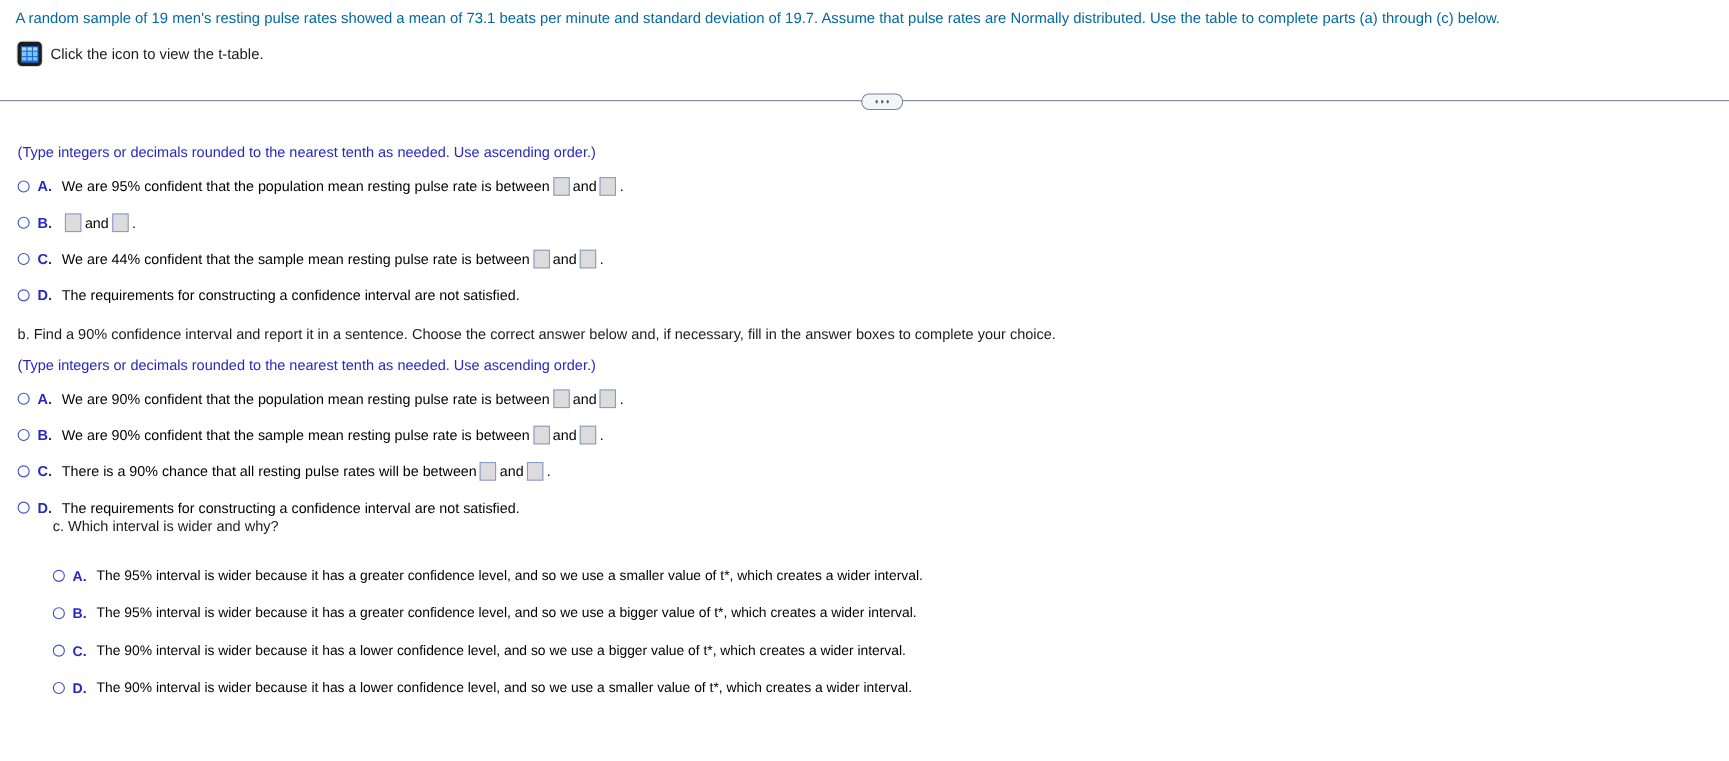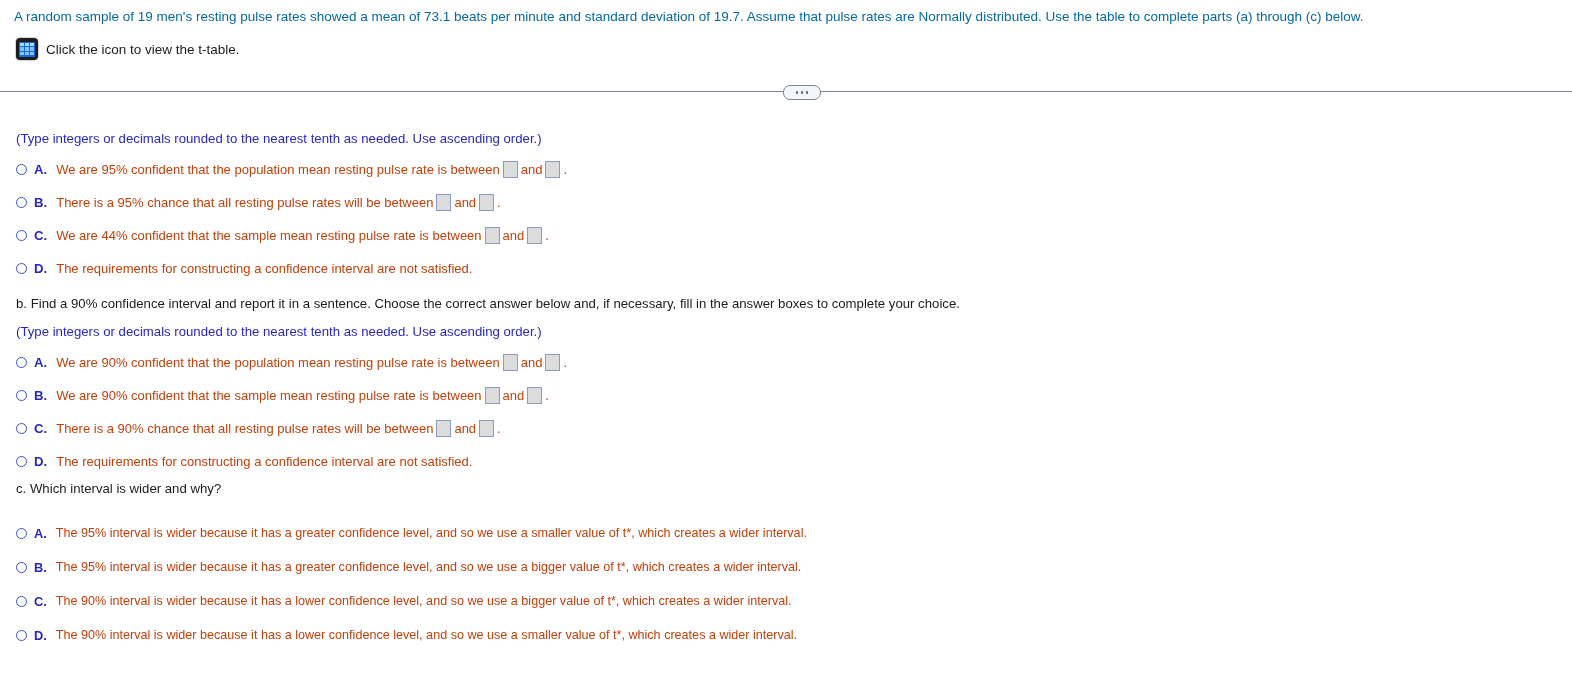--- a/index.html
+++ b/index.html
@@ -143,21 +143,21 @@
   }
   .opt-letter {
     color: #2727c4;
     font-size: 13.2px;
     font-weight: bold;
     margin-right: 9px;
     flex: none;
   }
   .opt-text {
     font-size: 13px;
-    color: #c2410c;
+    color: #000000;
   }
   .answer-box {
     display: inline-block;
     width: 15px;
     height: 17px;
     background: #dcdcdc;
     border: 1px solid #8c9bc6;
     box-sizing: border-box;
     vertical-align: -4px;
     margin: 0 3px;
@@ -208,21 +208,20 @@
       <span class="opt-text">We are 95% confident that the population mean resting pulse rate is between</span>
       <span class="answer-box"></span>
       <span class="opt-text">and</span>
       <span class="answer-box"></span>
       <span class="opt-text">.</span>
     </div>
 
     <div class="option">
       <span class="radio"></span>
       <span class="opt-letter">B.</span>
-      <span class="opt-text">There is a 95% chance that all resting pulse rates will be between</span>
       <span class="answer-box"></span>
       <span class="opt-text">and</span>
       <span class="answer-box"></span>
       <span class="opt-text">.</span>
     </div>
 
     <div class="option">
       <span class="radio"></span>
       <span class="opt-letter">C.</span>
       <span class="opt-text">We are 44% confident that the sample mean resting pulse rate is between</span>
@@ -278,21 +277,21 @@
 
     <div class="option">
       <span class="radio"></span>
       <span class="opt-letter">D.</span>
       <span class="opt-text">The requirements for constructing a confidence interval are not satisfied.</span>
     </div>
 
   </div>
 </div>
 
-<div class="part part-c" id="part-c" style="top:480px;">
+<div class="part part-c" id="part-c" style="top:470px;margin-left:32px;">
   <div class="part-prompt">c. Which interval is wider and why?</div>
   <div class="options" style="margin-top:26px;">
 
     <div class="option">
       <span class="radio"></span>
       <span class="opt-letter">A.</span>
       <span class="opt-text">The 95% interval is wider because it has a greater confidence level, and so we use a smaller value of t*, which creates a wider interval.</span>
     </div>
 
     <div class="option">

